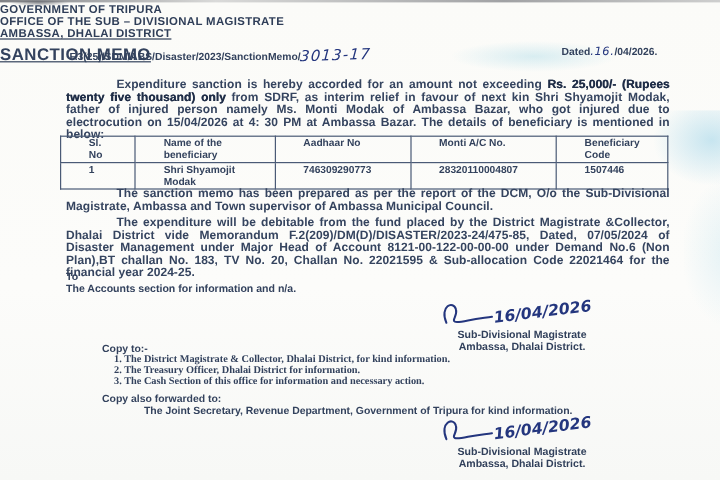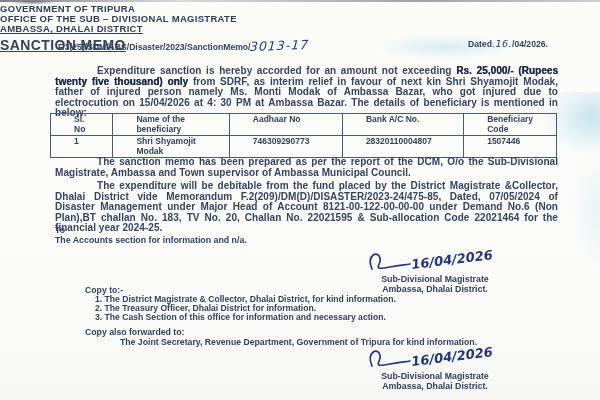--- a/index.html
+++ b/index.html
@@ -33,21 +33,21 @@
     position:absolute;left:50px;top:113px;width:507px;
     border-collapse:collapse;font-size:8.5px;font-weight:700;color:#33425d;
   }
   table.bene th,table.bene td{
     border:1px solid #4a5a76;padding:1px 23px;text-align:left;vertical-align:top;
     font-weight:700;line-height:9.5px;
   }
   .sig{position:absolute;width:240px;text-align:center;font-size:8.8px;font-weight:700;line-height:9.5px;color:#31405b;}
   .sig svg{display:block;margin:0 auto;}
   .copyblk{font-size:8.7px;font-weight:700;line-height:9px;padding-left:20px;}
-  .list{position:absolute;left:95px;font-size:8.6px;font-weight:700;line-height:8.8px;white-space:nowrap;}
+  .list{position:absolute;left:95px;font-size:8.6px;font-weight:700;line-height:8.8px;white-space:nowrap;font-family:Liberation Serif, serif;}
   .blob{position:absolute;pointer-events:none;}
   .edge-top{position:absolute;left:0;top:0;width:600px;height:2px;
     background:linear-gradient(90deg,rgba(25,28,38,.55),rgba(25,28,38,.15) 30%,rgba(25,28,38,.4) 70%,rgba(25,28,38,.2));}
 </style>
 </head>
 <body>
 
 <div class="doc">
 
   <div class="edge-top"></div>
@@ -72,21 +72,21 @@
   </div>
 
   <p class="para indent" style="top:66px;"><span>Expenditure sanction is hereby accorded for an amount not exceeding </span><span class="bolder">Rs. 25,000/- (Rupees twenty five thousand) only</span><span> from SDRF, as interim relief in favour of next kin  Shri Shyamojit Modak, father of injured person namely Ms. Monti Modak of Ambassa Bazar, who got  injured due to electrocution on 15/04/2026 at 4: 30 PM at Ambassa Bazar. The details of beneficiary is mentioned in below:</span></p>
 
   <table class="bene">
     <tbody>
         <tr>
       <th style="width:30px;">Sl. No</th>
       <th style="width:158px;">Name of the beneficiary</th>
       <th style="width:100px;">Aadhaar No</th>
-      <th style="width:105px;">Bank A/C No.</th>
+      <th style="width:105px;">Monti A/C No.</th>
       <th>Beneficiary Code</th>
     </tr>
     <tr>
       <td>1</td>
       <td>Shri Shyamojit Modak</td>
       <td>746309290773</td>
       <td>28320110004807</td>
       <td>1507446</td>
     </tr>
   </tbody>

